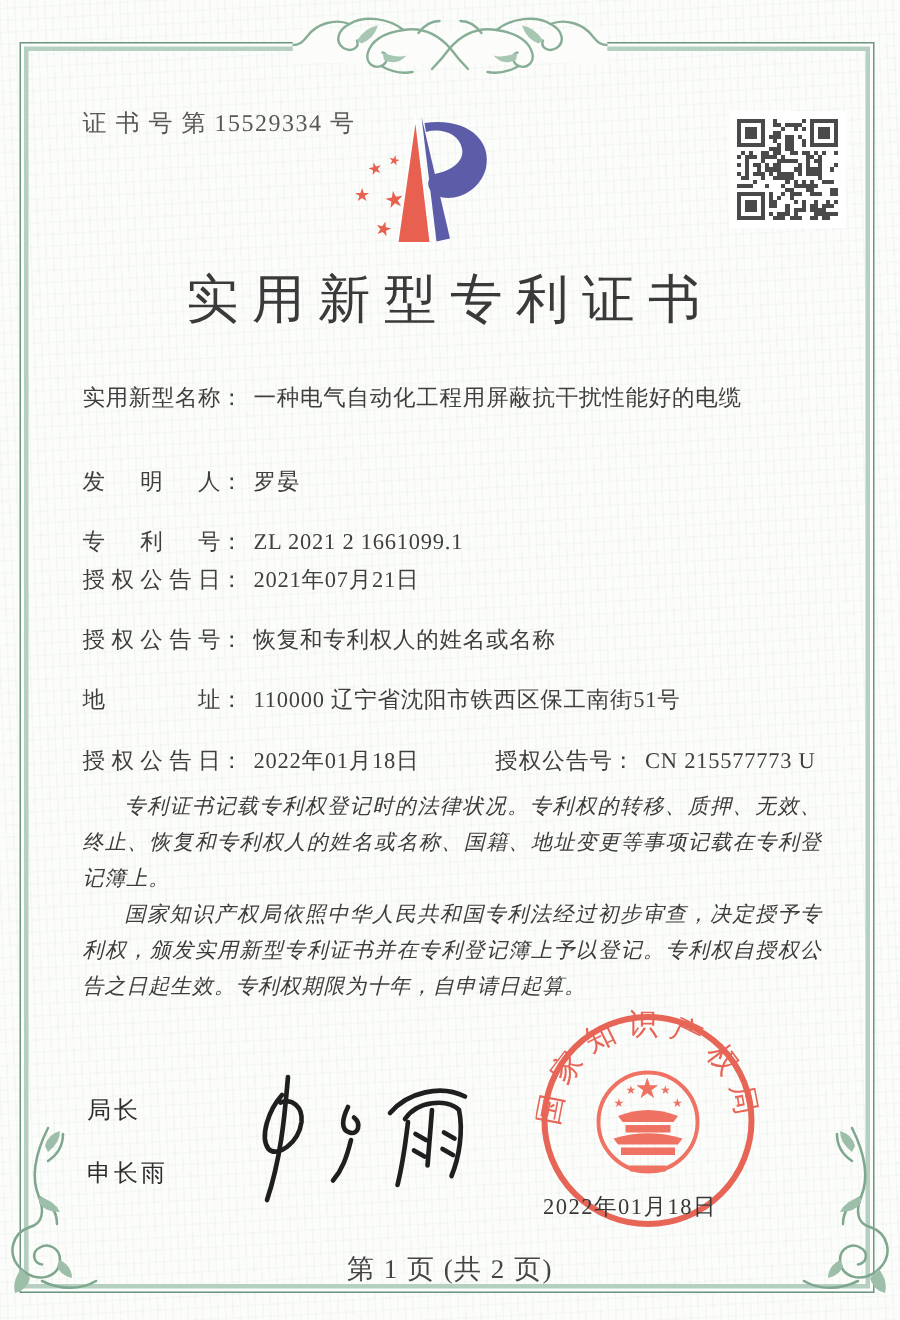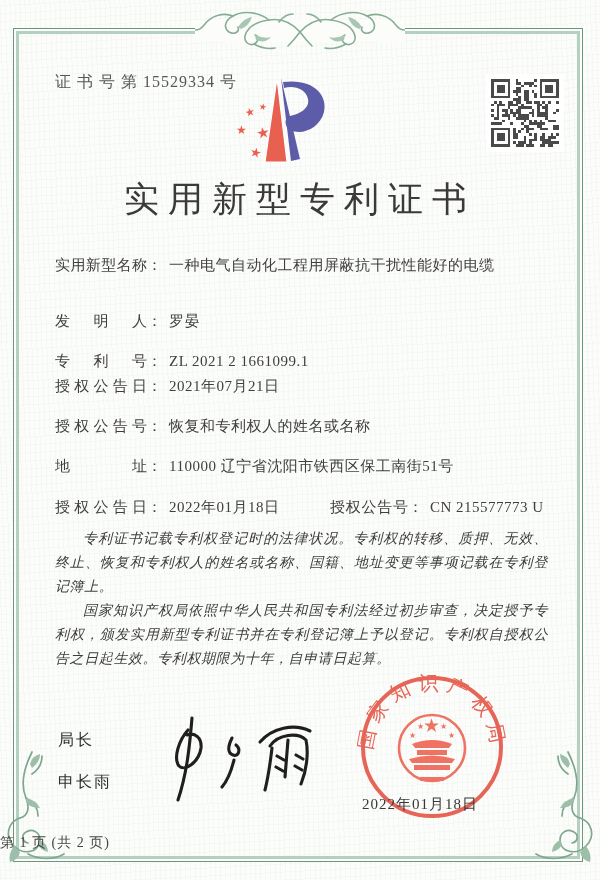--- a/index.html
+++ b/index.html
@@ -59,22 +59,22 @@
   #signer-title{top:714px;margin-top:16px;}
   #signer-name{top:772px;}
   .signature{position:absolute;left:148px;top:710px;width:180px;height:100px;z-index:3;}
 
   .seal{position:absolute;left:357px;top:672px;width:150px;height:150px;z-index:1;}
   .seal-date{
     position:absolute;left:362px;top:795px;z-index:2;
     font-size:15px;color:#383838;letter-spacing:1px;
   }
   .footer{
-    position:absolute;left:0;right:0;top:834px;text-align:left;
-    font-size:14px;color:#454545;letter-spacing:1px;
+    position:absolute;left:0;right:0;top:834px;text-align:center;
+    font-size:18px;color:#454545;letter-spacing:1px;
   }
 </style>
 </head>
 <body>
 
 <div class="texture"></div>
 <div class="frame"></div>
 
 <svg id="orn-top" class="ornament" width="210" height="56" viewBox="0 0 210 56">
   <rect x="0" y="18" width="210" height="22" fill="#fcfdfb"></rect>

